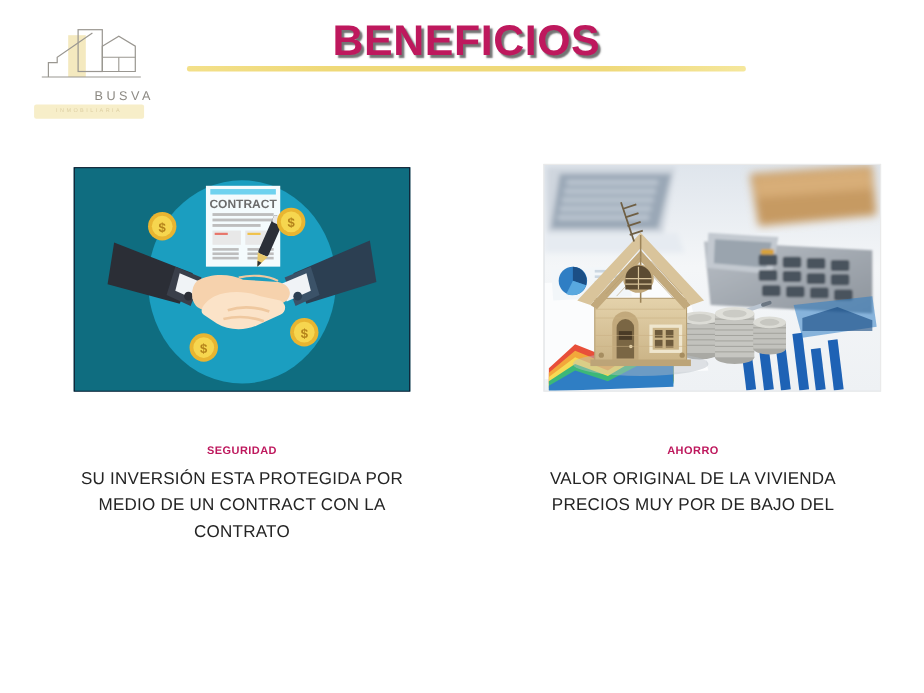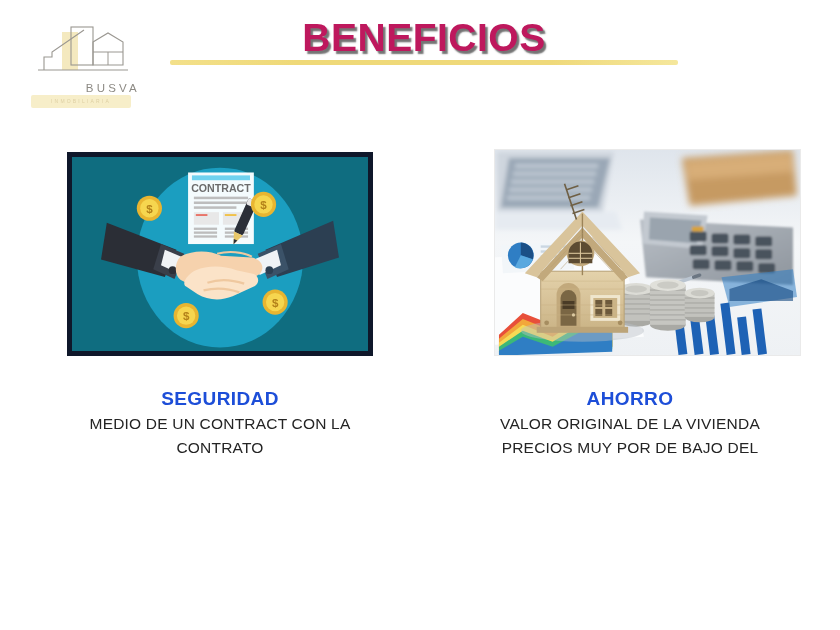--- a/index.html
+++ b/index.html
@@ -95,21 +95,21 @@
     position: relative;
     overflow: hidden;
     background: #ffffff;
   }
   .media-left {
     position: absolute;
     left: 27px;
     top: 2px;
     width: 306px;
     height: 204px;
-    border: 5px solid #0f172a;
+    border: 1px solid #0f172a;
     box-sizing: border-box;
     background: #0f6d80;
   }
   .media-right {
     position: absolute;
     left: 44px;
     top: -1px;
     width: 307px;
     height: 207px;
     border: 1px solid #eaeaea;
@@ -120,26 +120,27 @@
   .caption {
     position: absolute;
     left: 0;
     width: 360px;
     text-align: center;
   }
   .cap-left  { top: 238px; }
   .cap-right { top: 238px; }
 
   .cap-head {
-    font-size: 19px;
+    font-size: 10px;
     font-weight: bold;
-    color: #1d4ed8;
+    color: #be185d;
     letter-spacing: 0.4px;
     line-height: 22px;
     font-family: "Liberation Sans", sans-serif;
+    margin-top: 12px;
   }
   .cap-body {
     font-size: 15.5px;
     font-weight: normal;
     color: #242424;
     letter-spacing: 0.2px;
     line-height: 24px;
     margin-top: 2px;
     font-family: "Liberation Sans", sans-serif;
   }
@@ -244,20 +245,21 @@
         <circle cx="118" cy="164" r="13" fill="#e8b531"></circle>
         <circle cx="118" cy="164" r="9.5" fill="#f6d64f"></circle>
         <text x="118" y="169" font-family="Liberation Sans, sans-serif" font-size="12" font-weight="bold" fill="#b4821a" text-anchor="middle">$</text>
       </g>
     </svg>
   </div>
 
   <div class="caption cap-left">
     <div class="cap-head">SEGURIDAD</div>
     <div class="cap-body">
+      <div>SU INVERSIÓN ESTA PROTEGIDA POR</div>
       <div>MEDIO DE UN CONTRACT CON LA</div>
       <div>CONTRATO</div>
     </div>
   </div>
 </div>
 
 <div class="col col-right">
 
   <div class="media-frame media-right">
     <svg class="photo" viewBox="0 0 307 207" preserveAspectRatio="xMidYMid slice" xmlns="http://www.w3.org/2000/svg">

